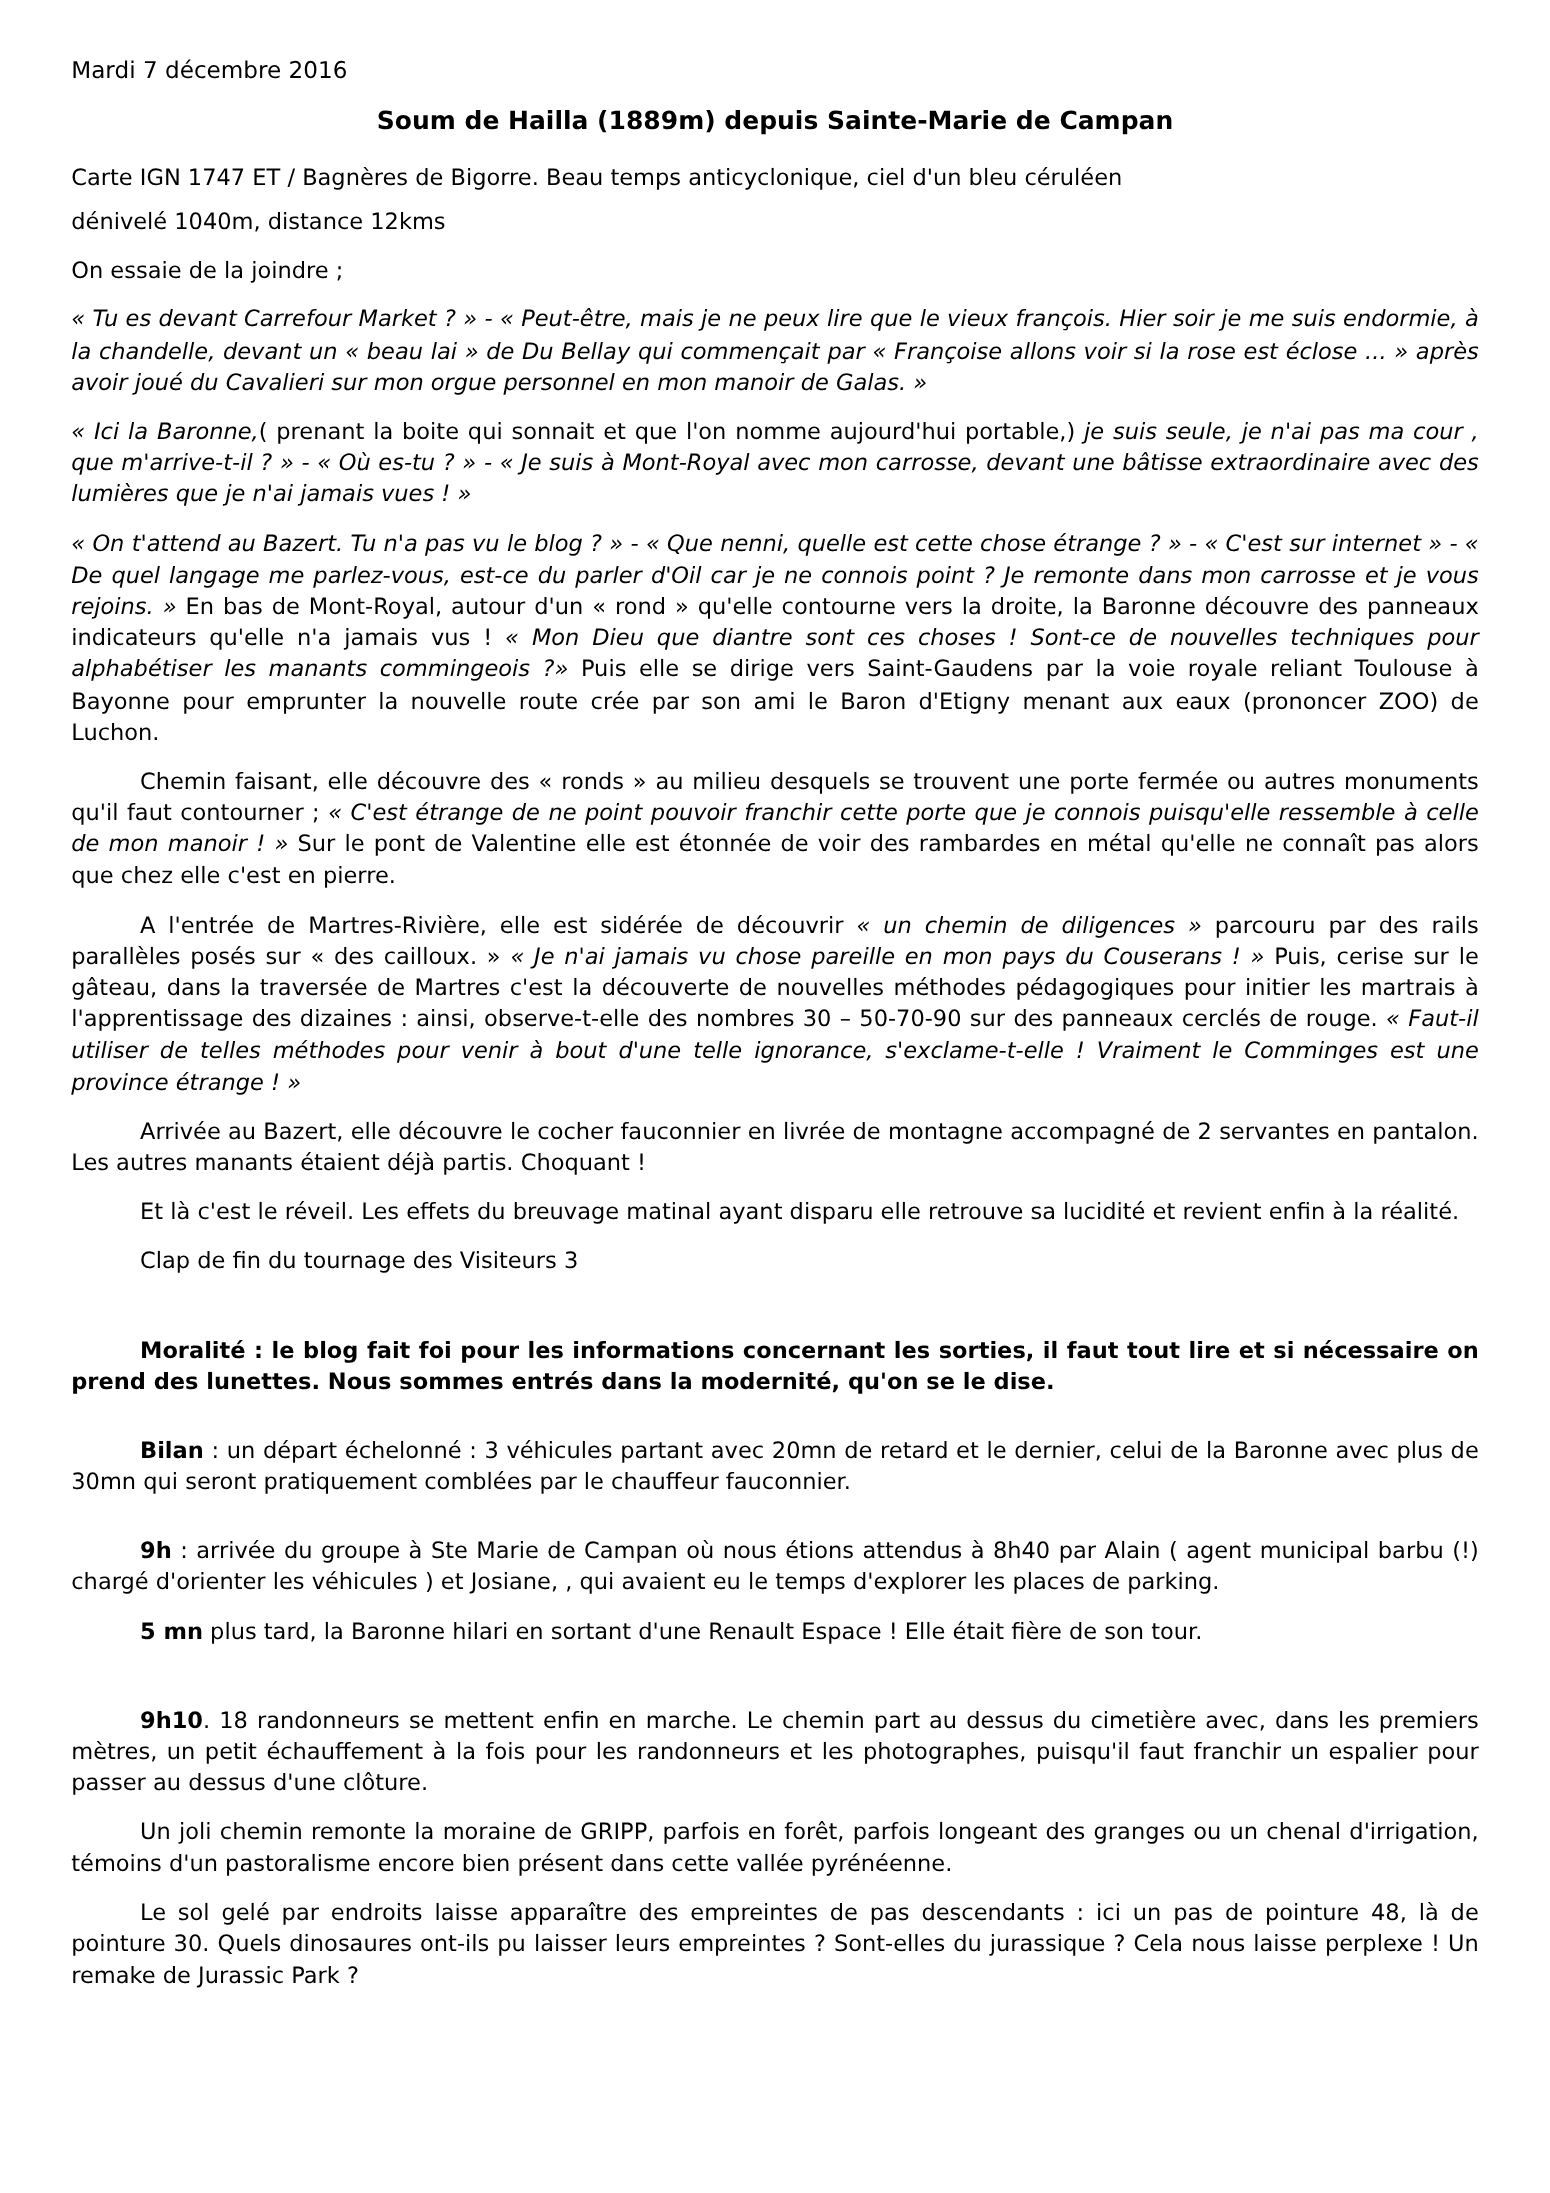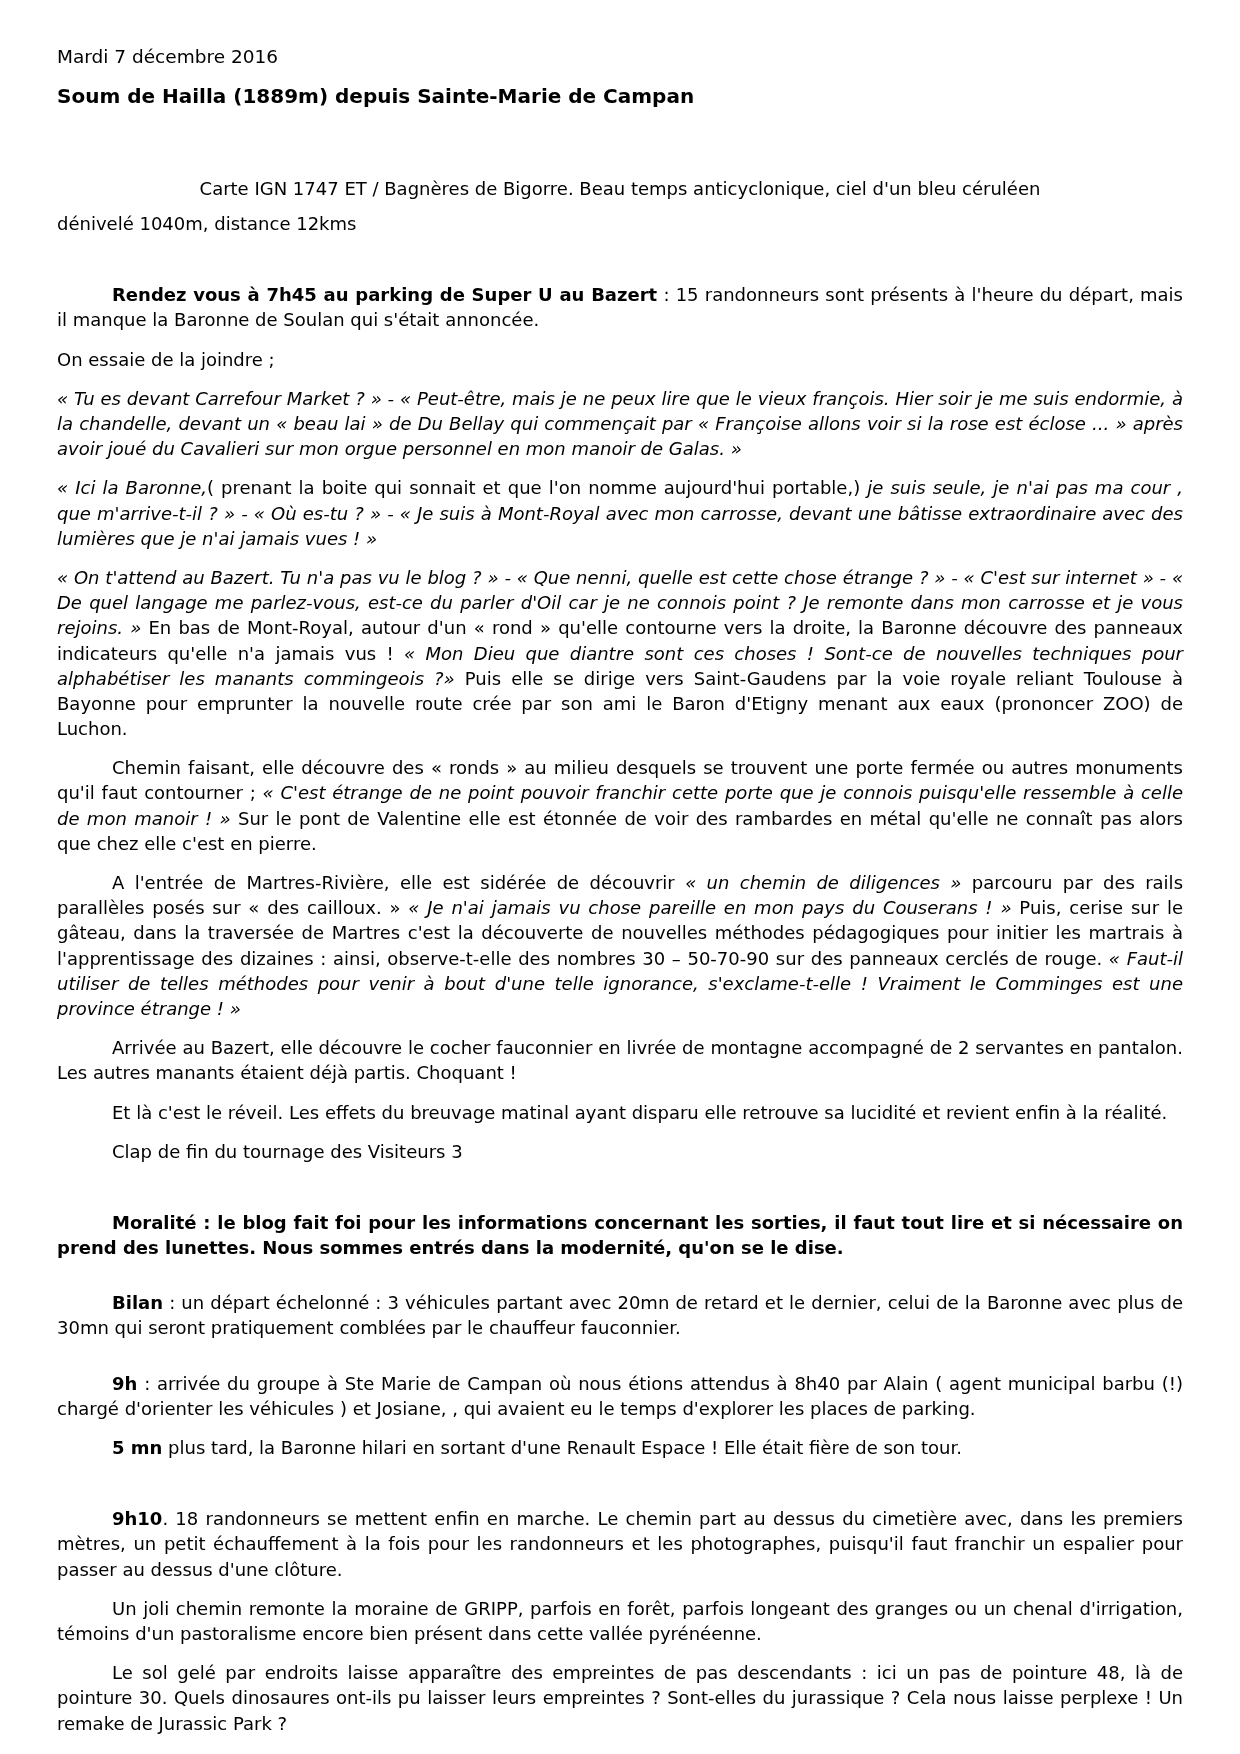--- a/index.html
+++ b/index.html
@@ -19,47 +19,47 @@
     line-height: 1.4;
     overflow: hidden;
   }
   .doc-date {
     font-size: 18.5px;
     margin: 0;
   }
   .doc-title {
     font-size: 20px;
     font-weight: bold;
+    text-align: center;
     margin: 12px 0 0 0;
   }
   .meta {
     margin: 0;
   }
-  .meta-1 { margin-top: 66px; text-align: center; }
+  .meta-1 { margin-top: 20px; }
   .meta-2 { margin-top: 10px; }
   .para {
     margin: 14px 0 0 0;
     text-align: justify;
   }
   .para.indent { text-indent: 55px; }
   .para.gap-l { margin-top: 46px; }
   .para.gap-m { margin-top: 30px; }
   .bold { font-weight: bold; }
   .italic { font-style: italic; }
 </style>
 </head>
 <body>
 
 <div class="page">
   <p class="doc-date">Mardi 7 décembre 2016</p>
   <h1 class="doc-title">Soum de Hailla (1889m) depuis Sainte-Marie de Campan</h1>
   <p class="meta meta-1">Carte IGN  1747 ET / Bagnères de Bigorre.  Beau temps anticyclonique, ciel d'un bleu céruléen</p>
   <p class="meta meta-2">dénivelé 1040m, distance 12kms</p>
   <div>
-      <p class="para indent gap-l"><span class="bold">Rendez vous à 7h45 au parking de Super U au Bazert</span><span> : 15 randonneurs sont présents à l'heure du départ, mais il manque la Baronne de Soulan qui s'était annoncée.</span></p>
       <p class="para"><span>On essaie de la joindre ;</span></p>
       <p class="para"><span class="italic">« Tu es devant Carrefour Market ? » -  « Peut-être,  mais je ne peux lire que le vieux françois. Hier soir je me suis endormie, à la chandelle, devant un « beau lai » de Du Bellay  qui commençait par « Françoise allons voir si la rose est éclose ... » après avoir joué du Cavalieri sur mon orgue personnel en mon manoir de Galas. »</span></p>
       <p class="para"><span class="italic">« Ici la Baronne,</span><span>( prenant la boite qui sonnait et que l'on nomme aujourd'hui portable,) </span><span class="italic"> je suis seule, je n'ai pas ma cour , que m'arrive-t-il ? » - « Où es-tu ? » - « Je suis à Mont-Royal avec mon carrosse, devant une bâtisse extraordinaire avec des lumières que je n'ai jamais vues ! »</span></p>
       <p class="para"><span class="italic">« On t'attend au Bazert.  Tu n'a pas vu le blog ? » - « Que nenni, quelle est cette chose étrange ? » - « C'est sur internet » - « De quel langage me parlez-vous, est-ce du parler d'Oil car je ne connois point ?  Je remonte dans  mon carrosse et je vous rejoins. »</span><span> En bas de Mont-Royal, autour d'un « rond » qu'elle contourne vers la droite, la Baronne découvre des panneaux indicateurs qu'elle n'a jamais vus ! </span><span class="italic">« Mon Dieu que diantre sont ces choses !  Sont-ce de nouvelles techniques pour alphabétiser les manants commingeois ?»</span><span> Puis elle se dirige vers Saint-Gaudens par la voie royale reliant Toulouse à Bayonne pour emprunter la nouvelle route crée par son ami le Baron d'Etigny menant aux eaux (prononcer ZOO) de Luchon.</span></p>
       <p class="para indent"><span>Chemin faisant, elle découvre des « ronds » au milieu desquels se trouvent une porte fermée ou autres monuments qu'il faut contourner ; </span><span class="italic">« C'est étrange de ne point pouvoir franchir cette porte que je connois puisqu'elle ressemble à celle de mon manoir ! »</span><span> Sur le pont de Valentine elle est étonnée de voir des rambardes en métal qu'elle ne connaît pas alors que chez elle c'est en pierre.</span></p>
       <p class="para indent"><span>A l'entrée de Martres-Rivière, elle est sidérée de découvrir </span><span class="italic">« un chemin de diligences »</span><span> parcouru par des rails parallèles posés sur « des cailloux. » </span><span class="italic">« Je n'ai jamais vu chose pareille en mon pays du Couserans ! »</span><span> Puis, cerise sur le gâteau, dans la traversée de Martres c'est la découverte de nouvelles méthodes pédagogiques pour initier les martrais à l'apprentissage des dizaines : ainsi, observe-t-elle des nombres  30 – 50-70-90 sur des panneaux cerclés de rouge. </span><span class="italic">« Faut-il utiliser de telles méthodes pour venir à bout d'une telle ignorance, s'exclame-t-elle ! Vraiment le Comminges est une province  étrange ! »</span></p>
       <p class="para indent"><span>Arrivée au Bazert, elle découvre le cocher fauconnier en livrée de montagne accompagné de 2 servantes en pantalon. Les autres manants étaient déjà partis. Choquant !</span></p>
       <p class="para indent"><span>Et là c'est le réveil. Les effets du breuvage matinal ayant disparu elle retrouve sa lucidité et  revient enfin à la réalité.</span></p>
       <p class="para indent"><span>Clap de fin du tournage des Visiteurs 3</span></p>
       <p class="para indent gap-l"><span class="bold">Moralité : le blog fait foi pour les informations concernant les sorties, il faut tout lire et si nécessaire on prend des lunettes. Nous sommes entrés dans la modernité, qu'on se le dise.</span></p>

